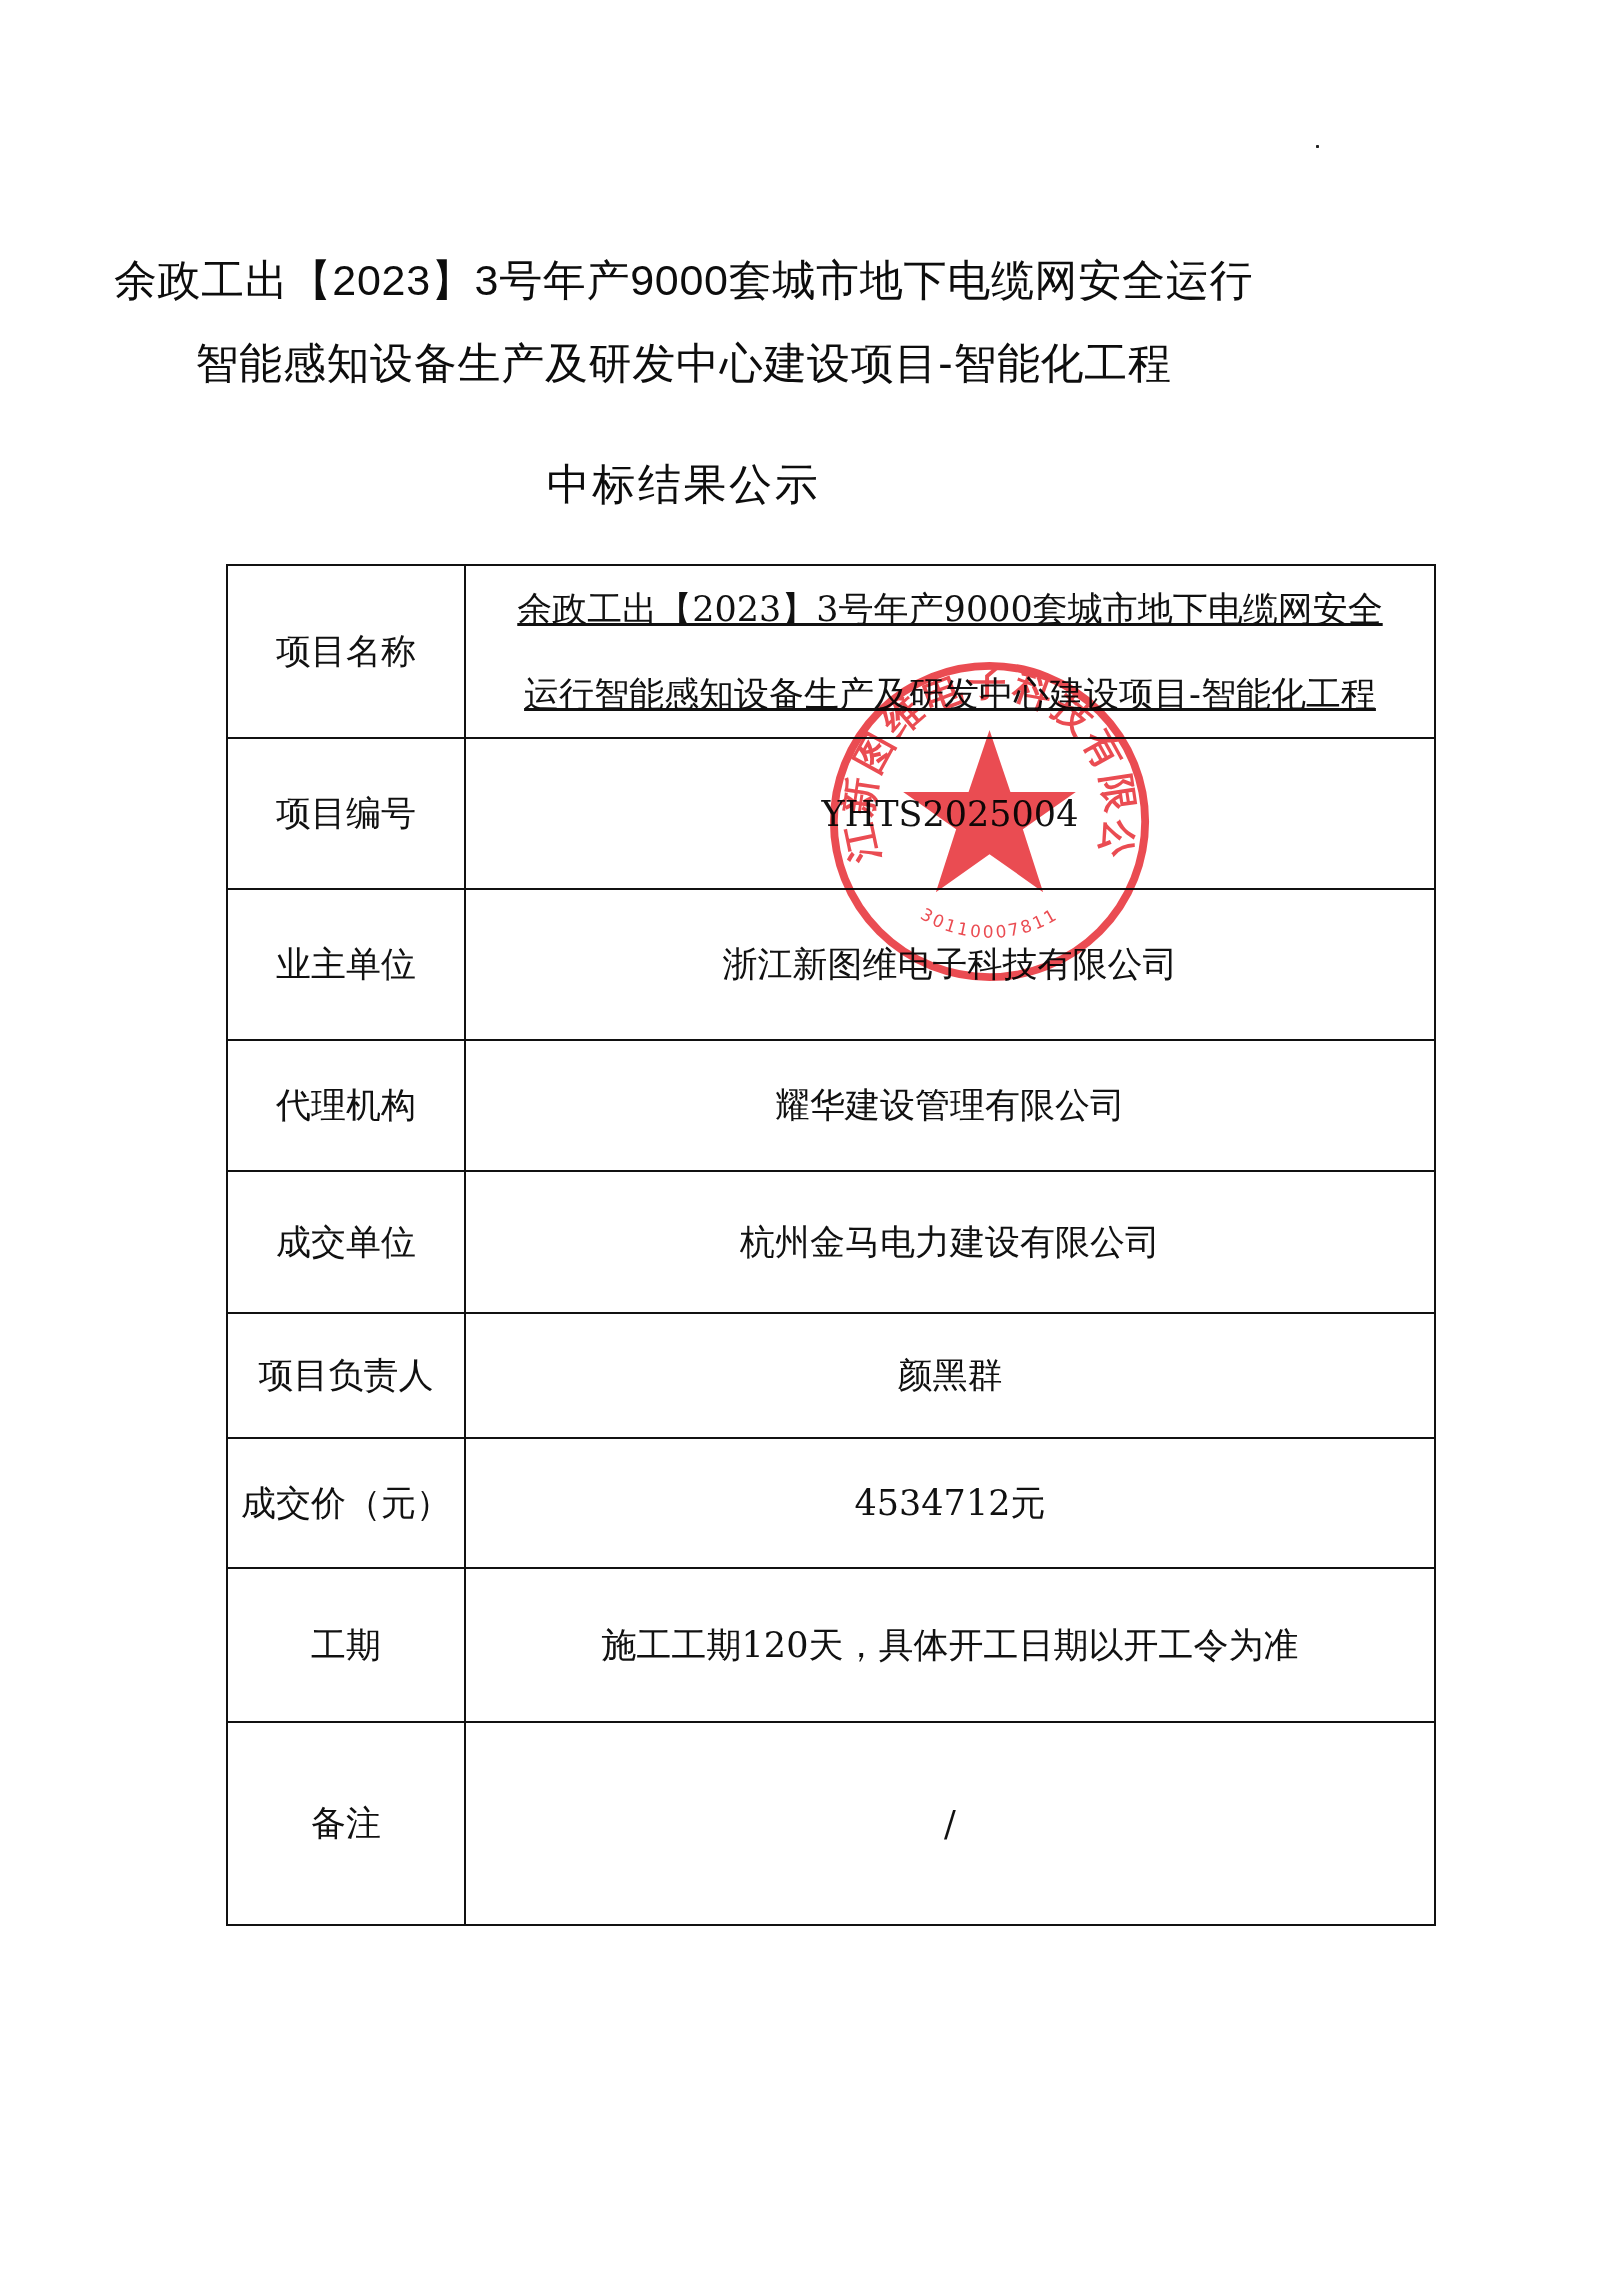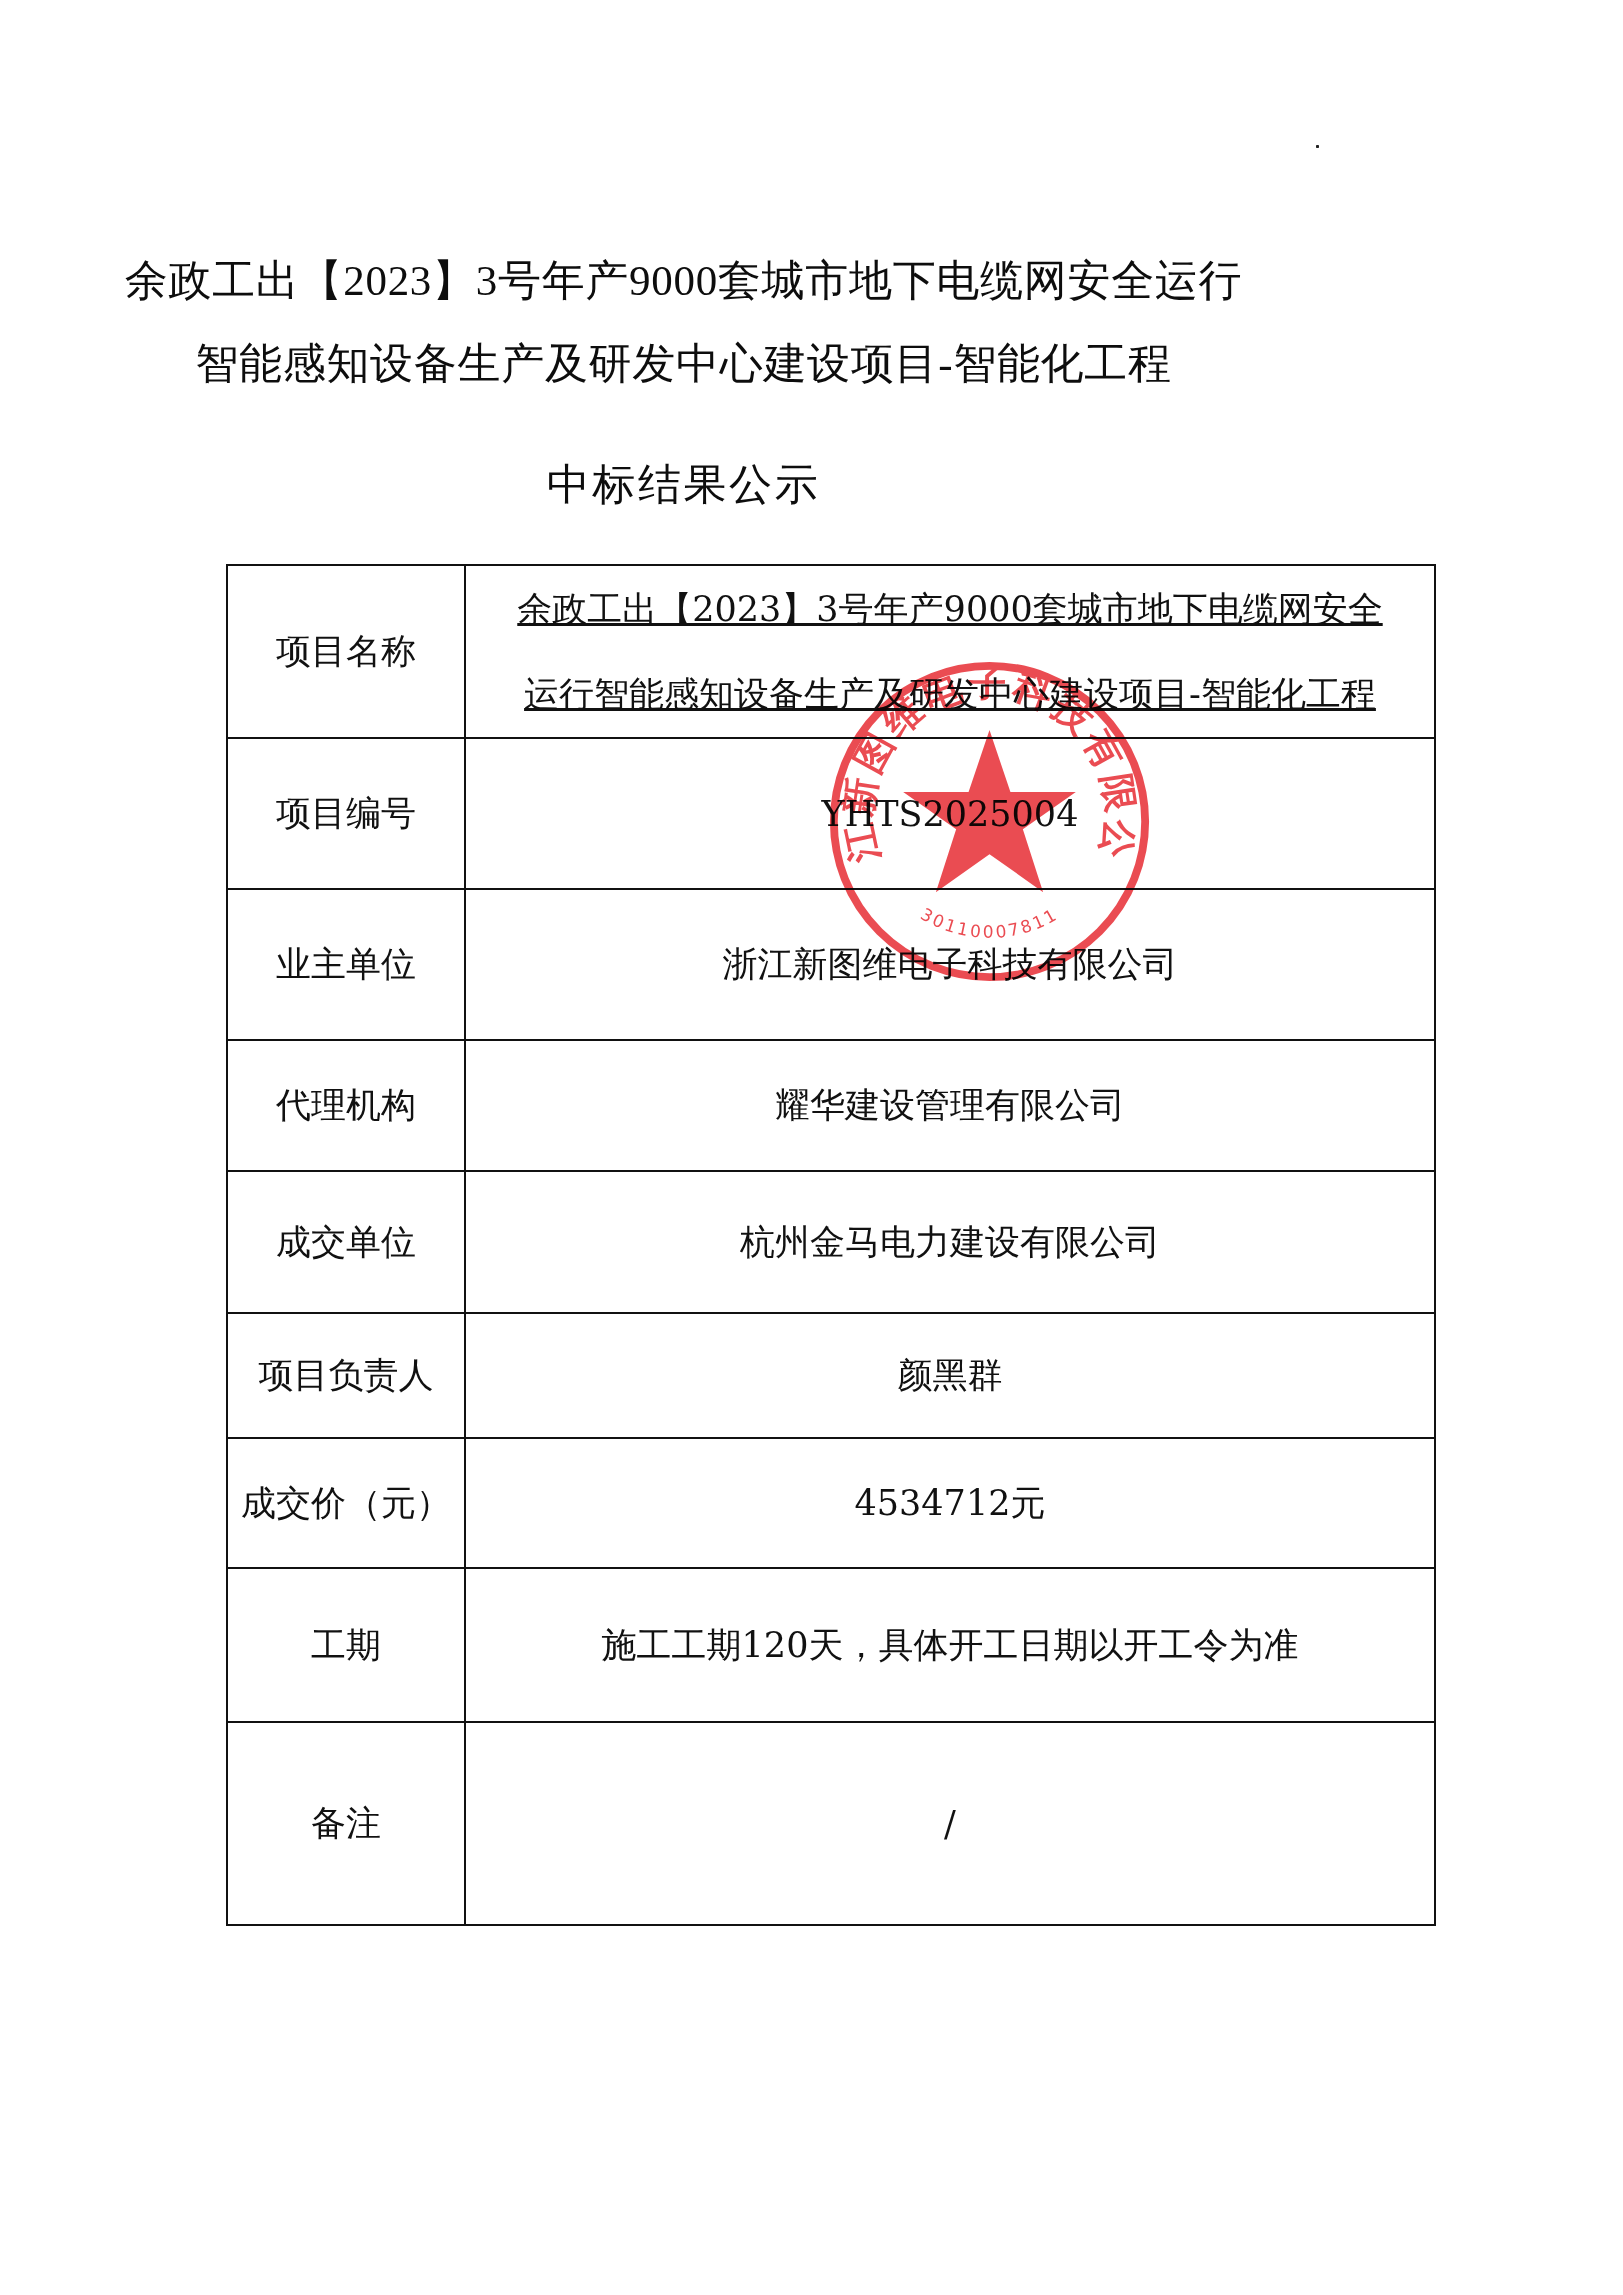--- a/index.html
+++ b/index.html
@@ -1,21 +1,21 @@
 <!DOCTYPE html>
 <html style="font-size:10.5px"><head>
 <meta charset="utf-8">
 <style>
   html, body { margin: 0; padding: 0; background: #ffffff; }
   body { width: 1623px; height: 2295px; position: relative; overflow: hidden;
          font-family: "DejaVu Sans", "Liberation Sans", sans-serif; color: #111; }
   .page { position: absolute; inset: 0; background: #fff; }
 
   .title-line { position: absolute; left: 0; width: 1367px; text-align: center;
-                font-family: Liberation Serif, serif;
+                font-family: Liberation Sans, sans-serif;
                 font-size: 43px; letter-spacing: 0.7px; color: #0d0d0d; white-space: nowrap; }
   #t1 { top: 252px; }
   #t2 { top: 335px; }
   #t3 { top: 456px; letter-spacing: 2.6px; }
 
   .speck { position: absolute; left: 1316px; top: 145px; width: 3.3px; height: 3.3px;
            background: #222; border-radius: 0.7px; }
 
   table.result { position: absolute; left: 226px; top: 564px; width: 1210px;
                  border-collapse: collapse; table-layout: fixed; }

